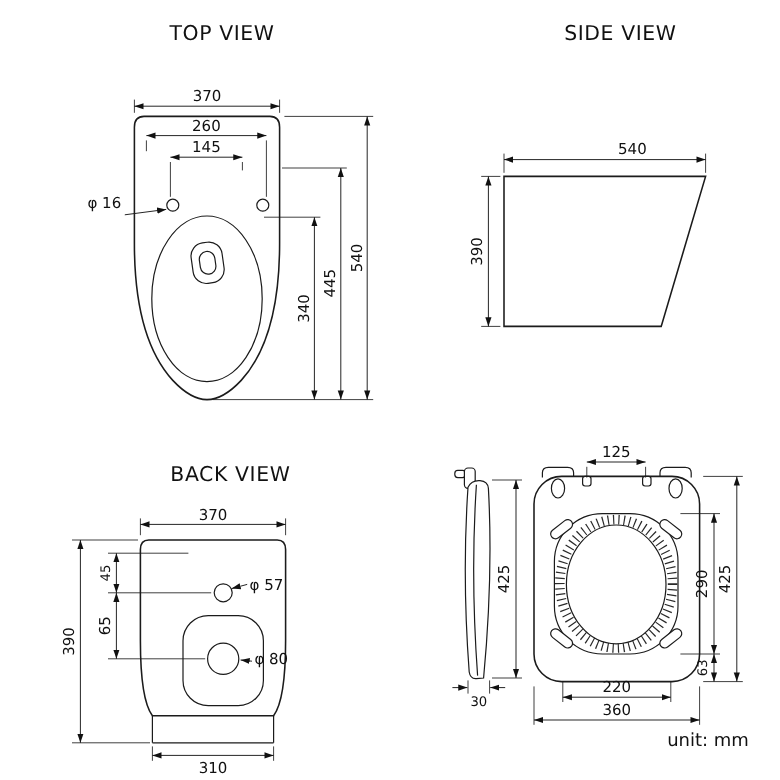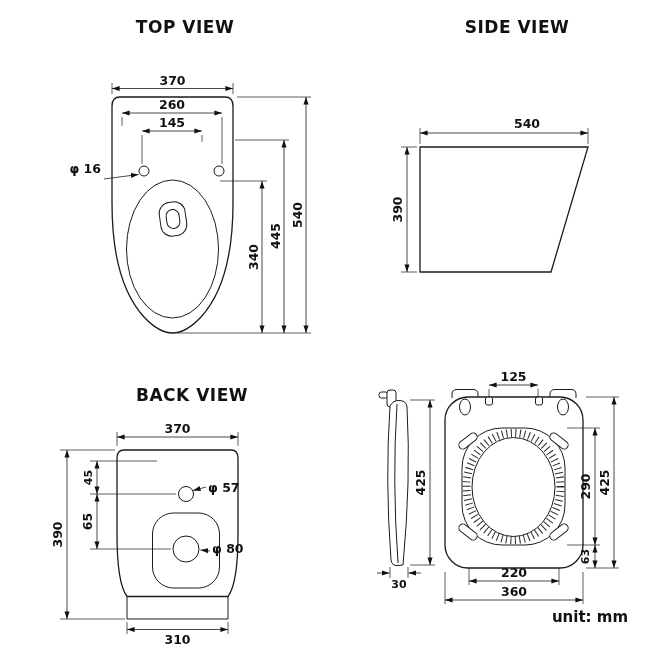--- a/index.html
+++ b/index.html
@@ -1,16 +1,16 @@
 <!DOCTYPE html>
 <html><head>
 <meta charset="utf-8">
 <style>
   html,body{margin:0;padding:0;background:#ffffff;}
-  .page{width:650px;height:650px;position:relative;background:#fff;overflow:hidden;font-weight:bold;}
+  .page{width:650px;height:650px;position:relative;background:#fff;overflow:hidden;}
   svg{display:block;}
   text{font-family:"DejaVu Sans","Liberation Sans",sans-serif;fill:#111;}
   .title{font-size:17px;letter-spacing:.5px;}
   .dimtxt{font-size:12.5px;}
   .dimtxt-sm{font-size:11px;}
   .unit{font-size:15px;}
   .outline{fill:#fff;stroke:#1b1b1b;stroke-width:1.3;}
   .thin{fill:#fff;stroke:#1b1b1b;stroke-width:1;}
   .nofill{fill:none;stroke:#1b1b1b;stroke-width:1;}
   .dim{stroke:#1b1b1b;stroke-width:.8;fill:none;}

